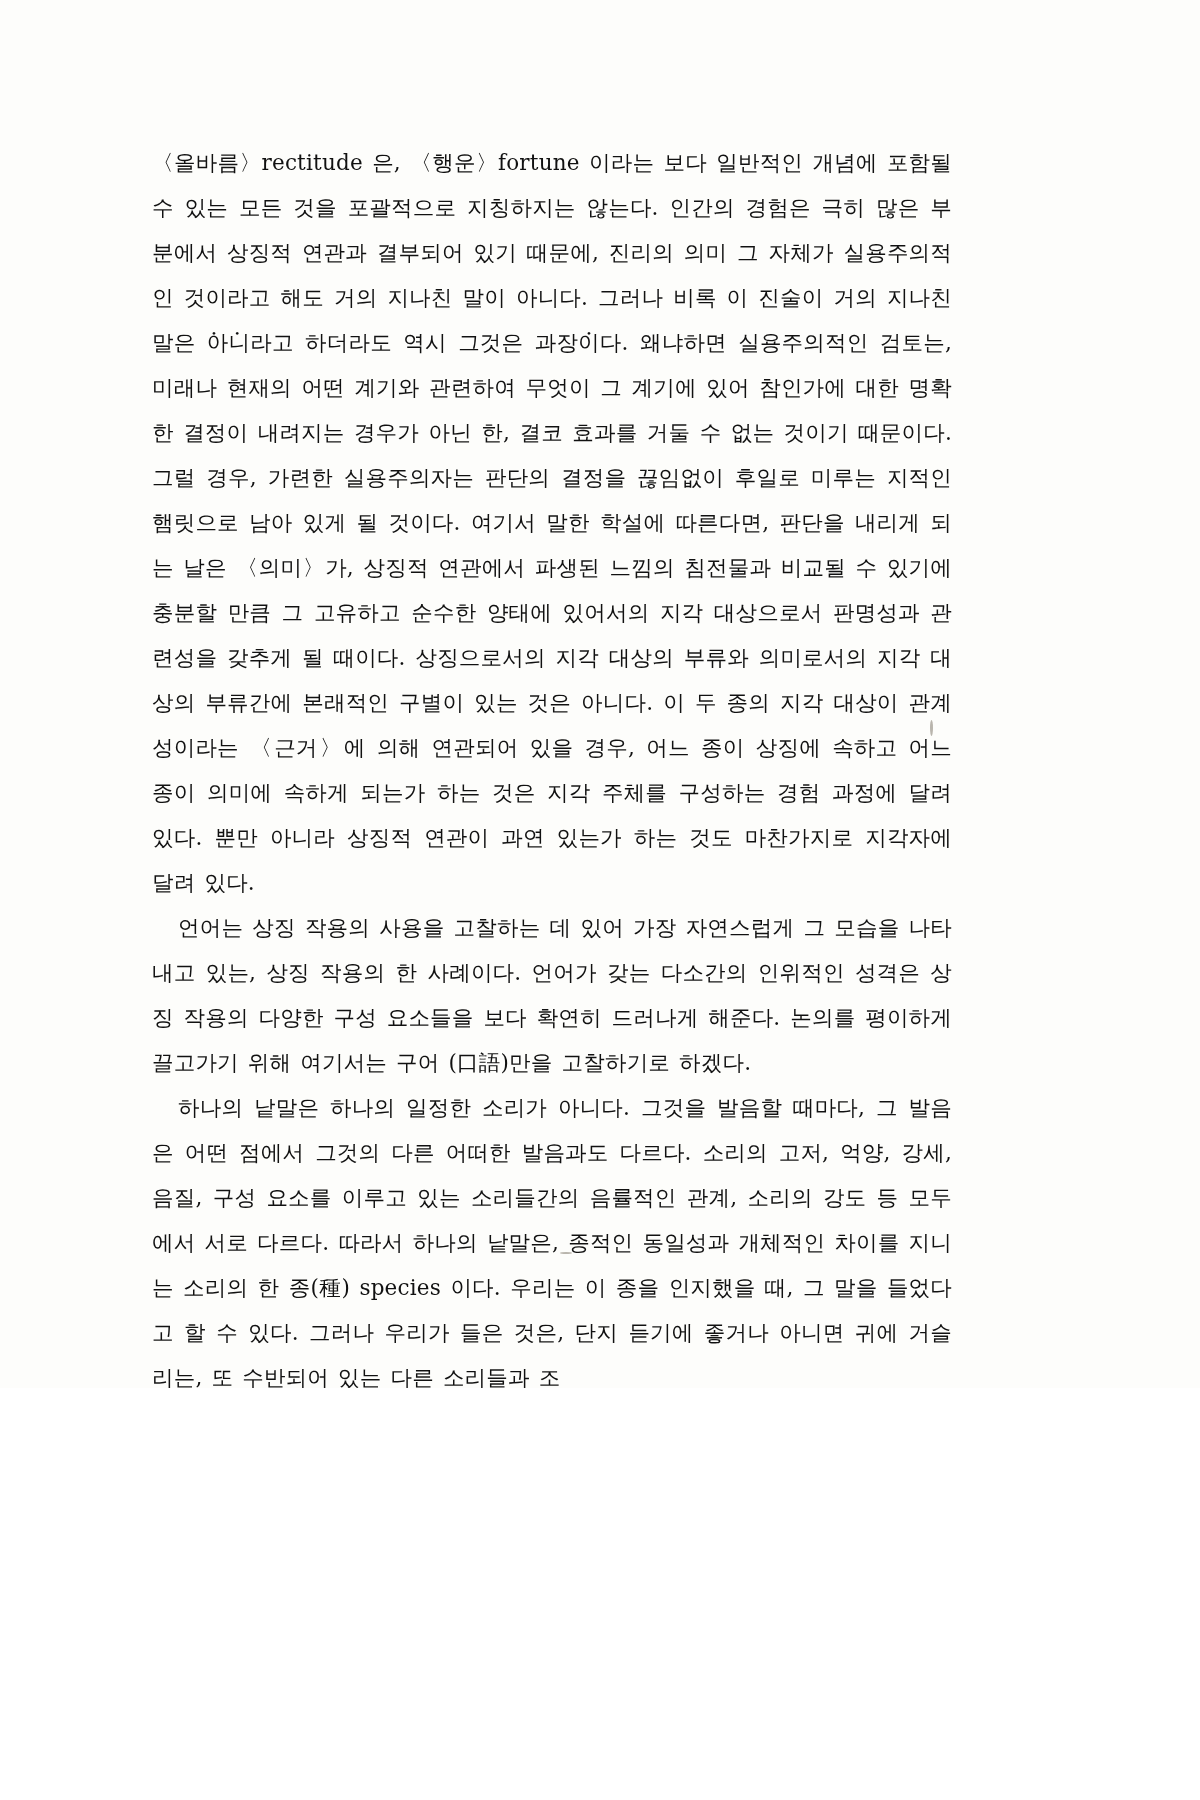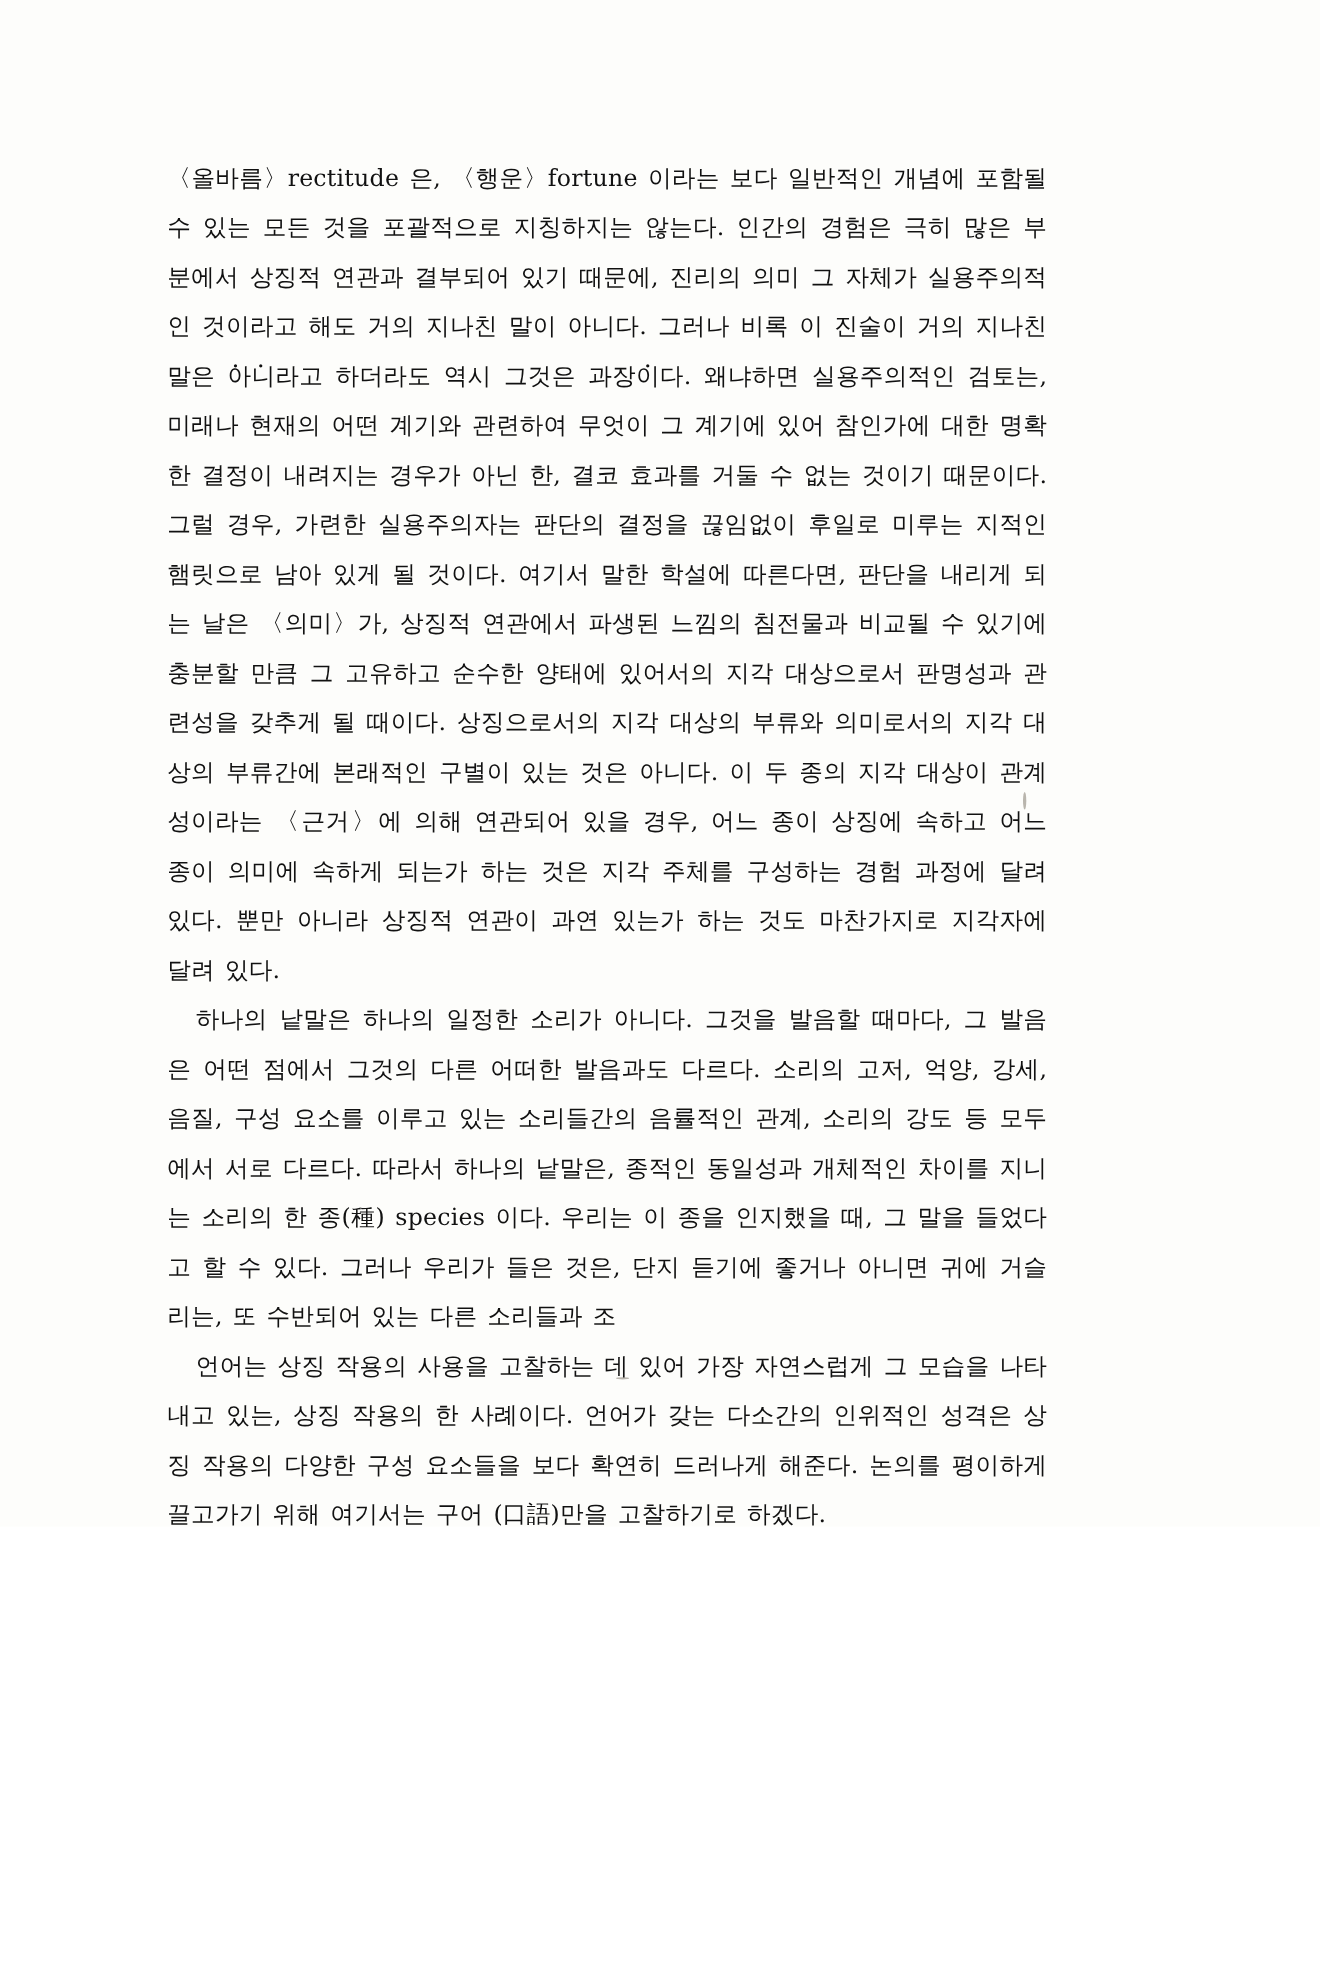--- a/index.html
+++ b/index.html
@@ -77,23 +77,23 @@
 
 <div class="page">
 
   <div class="speck" style="left:930px; top:720px; width:3px; height:16px;"></div>
   <div class="speck" style="left:560px; top:1252px; width:12px; height:2px;"></div>
 
   <div class="text-column">
 
     <p class="para"><span>〈올바름〉rectitude 은, 〈행운〉fortune 이라는 보다 일반적인 개념에 포함될 수 있는 모든 것을 포괄적으로 지칭하지는 않는다. 인간의 경험은 극히 많은 부분에서 상징적 연관과 결부되어 있기 때문에, 진리의 의미 그 자체가 실용주의적인 것이라고 해도 거의 지나친 말이 아니다. 그러나 비록 이 진술이 거의 지나친 말은 </span><span class="dotted">아니</span><span>라고 하더라도 역시 그것은 과장</span><span class="dotted dotted1">이</span><span>다. 왜냐하면 실용주의적인 검토는, 미래나 현재의 어떤 계기와 관련하여 무엇이 그 계기에 있어 참인가에 대한 명확한 결정이 내려지는 경우가 아닌 한, 결코 효과를 거둘 수 없는 것이기 때문이다. 그럴 경우, 가련한 실용주의자는 판단의 결정을 끊임없이 후일로 미루는 지적인 햄릿으로 남아 있게 될 것이다. 여기서 말한 학설에 따른다면, 판단을 내리게 되는 날은 〈의미〉가, 상징적 연관에서 파생된 느낌의 침전물과 비교될 수 있기에 충분할 만큼 그 고유하고 순수한 양태에 있어서의 지각 대상으로서 판명성과 관련성을 갖추게 될 때이다. 상징으로서의 지각 대상의 부류와 의미로서의 지각 대상의 부류간에 본래적인 구별이 있는 것은 아니다. 이 두 종의 지각 대상이 관계성이라는 〈근거〉에 의해 연관되어 있을 경우, 어느 종이 상징에 속하고 어느 종이 의미에 속하게 되는가 하는 것은 지각 주체를 구성하는 경험 과정에 달려 있다. 뿐만 아니라 상징적 연관이 과연 있는가 하는 것도 마찬가지로 지각자에 달려 있다.</span></p>
 
+    <p class="para"><span>언어는 상징 작용의 사용을 고찰하는 데 있어 가장 자연스럽게 그 모습을 나타내고 있는, 상징 작용의 한 사례이다. 언어가 갖는 다소간의 인위적인 성격은 상징 작용의 다양한 구성 요소들을 보다 확연히 드러나게 해준다. 논의를 평이하게 끌고가기 위해 여기서는 구어 (口語)만을 고찰하기로 하겠다.</span></p>
+
     <p class="para"><span>하나의 낱말은 하나의 일정한 소리가 아니다. 그것을 발음할 때마다, 그 발음은 어떤 점에서 그것의 다른 어떠한 발음과도 다르다. 소리의 고저, 억양, 강세, 음질, 구성 요소를 이루고 있는 소리들간의 음률적인 관계, 소리의 강도 등 모두에서 서로 다르다. 따라서 하나의 낱말은, 종적인 동일성과 개체적인 차이를 지니는 소리의 한 종(種) species 이다. 우리는 이 종을 인지했을 때, 그 말을 들었다고 할 수 있다. 그러나 우리가 들은 것은, 단지 듣기에 좋거나 아니면 귀에 거슬리는, 또 수반되어 있는 다른 소리들과 조</span></p>
-
-    <p class="para"><span>언어는 상징 작용의 사용을 고찰하는 데 있어 가장 자연스럽게 그 모습을 나타내고 있는, 상징 작용의 한 사례이다. 언어가 갖는 다소간의 인위적인 성격은 상징 작용의 다양한 구성 요소들을 보다 확연히 드러나게 해준다. 논의를 평이하게 끌고가기 위해 여기서는 구어 (口語)만을 고찰하기로 하겠다.</span></p>
 
   </div>
 
   <div class="footer">
     <span class="pagenum">340</span><span>제 2 부</span>
   </div>
 
 </div>
 
 </body></html>

